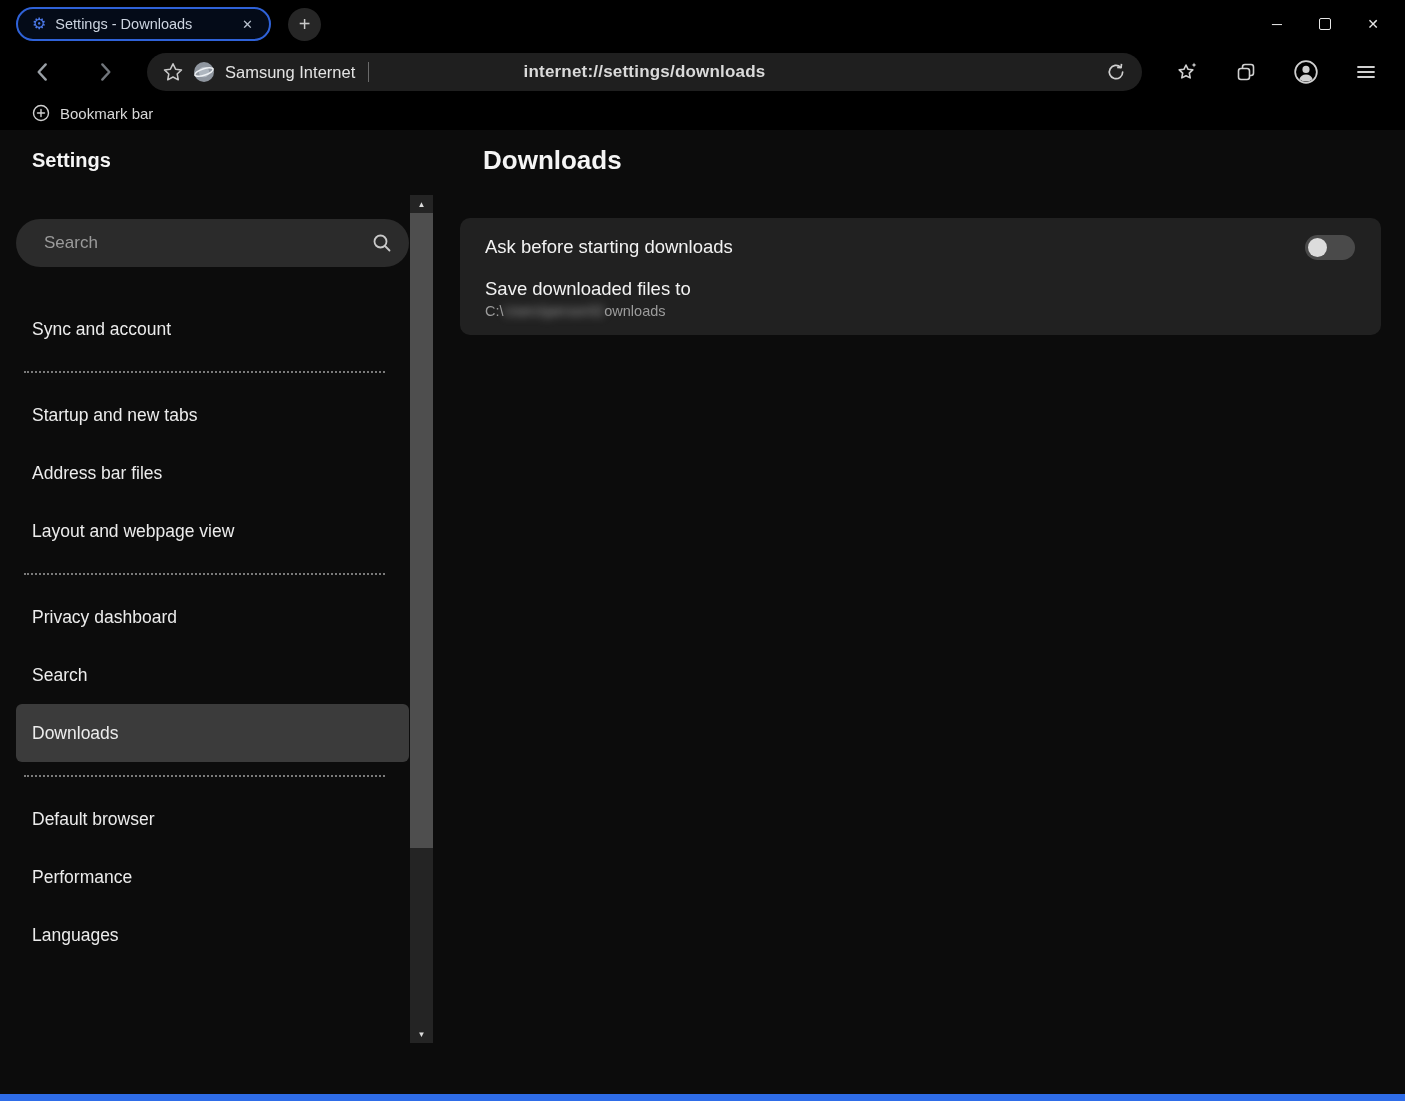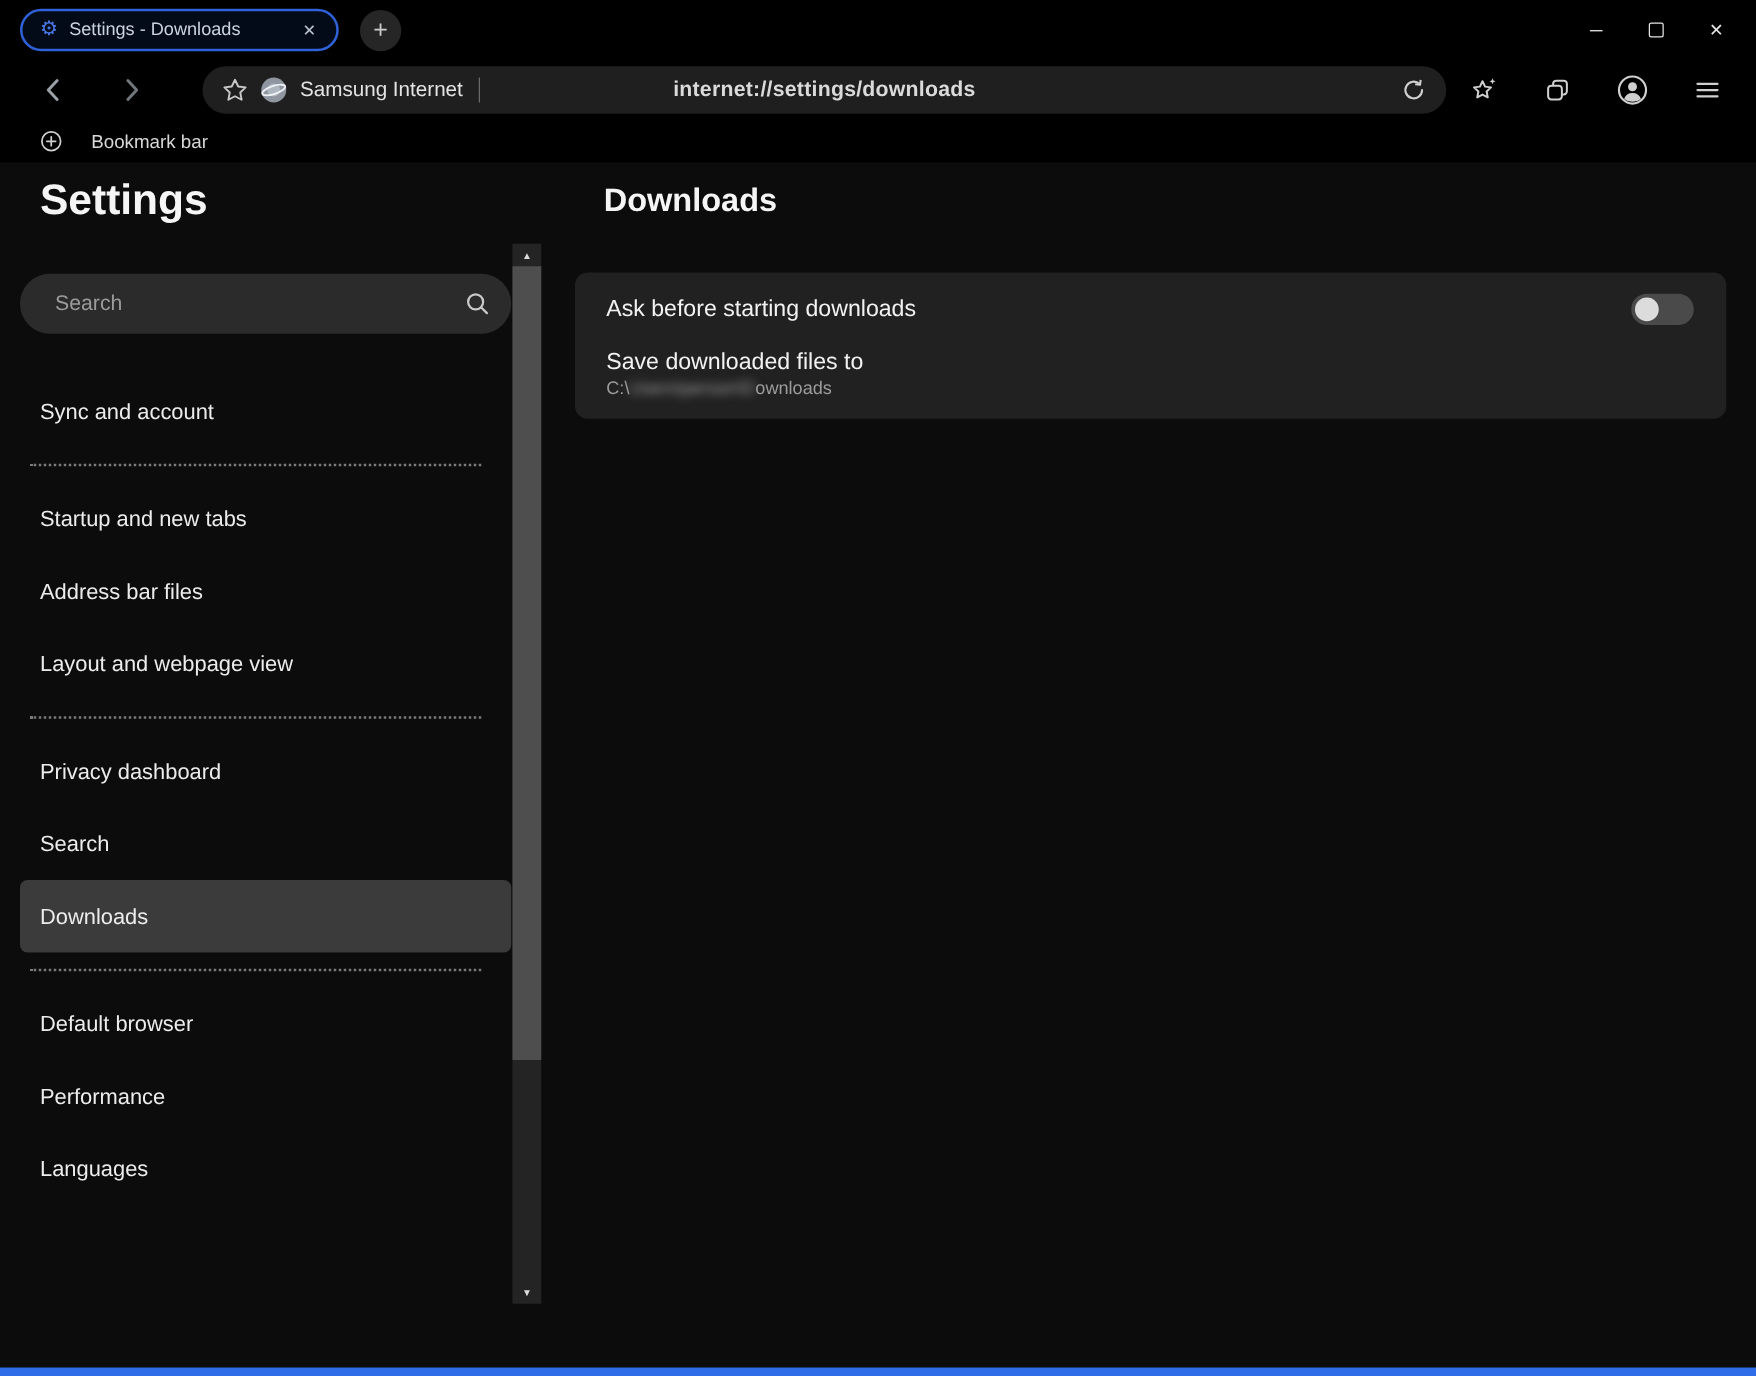--- a/index.html
+++ b/index.html
@@ -27,42 +27,42 @@
   .wincontrols { position:absolute; right:8px; top:0; height:48px; display:flex; align-items:center; }
   .winbtn { width:48px; height:48px; display:flex; align-items:center; justify-content:center; color:#e6e6e6; font-size:14px; }
   .maxbox { width:12px; height:12px; border:1.3px solid #e6e6e6; border-radius:2px; }
 
   
   .navbar { position:relative; height:48px; background:#000; }
   .navarrow { position:absolute; top:11px; }
   .navarrow.back { left:30px; }
   .navarrow.fwd  { left:92px; }
   .addressbar {
-    position:absolute; left:162px; top:5px; width:995px; height:38px; border-radius:19px;
+    position:absolute; left:147px; top:5px; width:995px; height:38px; border-radius:19px;
     background:#1f1f1f; display:flex; align-items:center; padding:0 16px; gap:10px;
   }
   .brand { font-size:16.5px; color:#e3e3e3; white-space:nowrap; }
   .addr-div { width:1px; height:20px; background:#6a6a6a; margin-left:3px; }
   .url {
     position:absolute; left:120px; right:120px; text-align:center;
     font-size:17px; color:#dadada; font-weight:bold; letter-spacing:.2px; pointer-events:none;
   }
   .reload { margin-left:auto; display:flex; align-items:center; }
   .right-icons { position:absolute; right:28px; top:0; height:48px; display:flex; align-items:center; gap:36px; }
   .right-icons > div { display:flex; align-items:center; justify-content:center; }
 
   
-  .bookmarkbar { height:34px; background:#000; display:flex; align-items:center; padding-left:32px; gap:23px; }
+  .bookmarkbar { height:34px; background:#000; display:flex; align-items:center; padding-left:32px; gap:10px; }
   .bookmarkbar span { font-size:15px; color:#d8d8d8; }
 
   
   .content { display:flex; height:964px; background:#0c0c0c; }
 
   .sidebar { width:433px; flex:none; position:relative; }
-  .sidebar h1 { font-size:34px; font-weight:bold; color:#f5f5f5; margin:14px 0 0 32px; line-height:32px; }
+  .sidebar h1 { font-size:20px; font-weight:bold; color:#f5f5f5; margin:14px 0 0 32px; line-height:32px; }
   .searchbox {
     position:relative; margin:43px 0 0 16px; width:393px; height:48px;
     border-radius:24px; background:#2b2b2b;
   }
   .searchbox input {
     width:100%; height:100%; background:transparent; border:none; outline:none;
     color:#eee; font-size:17px; font-family:inherit; padding:0 52px 0 28px;
   }
   .searchbox input::placeholder { color:#9b9b9b; }
   .search-icon { position:absolute; right:17px; top:14px; }

